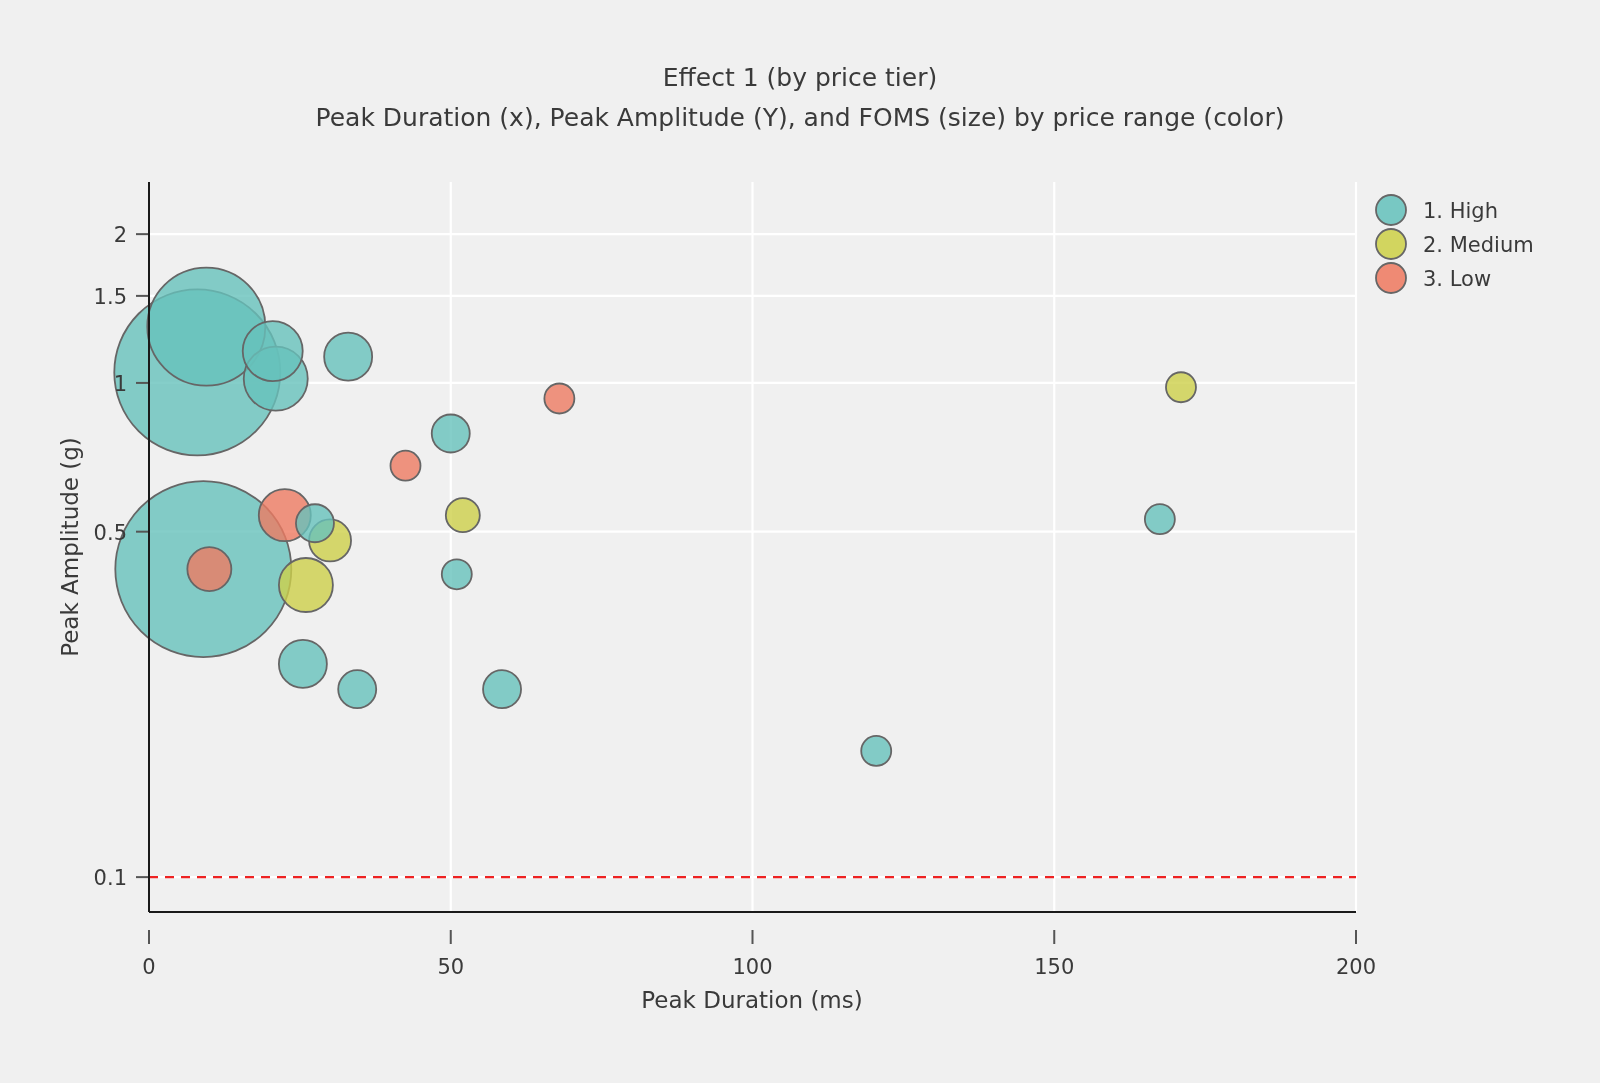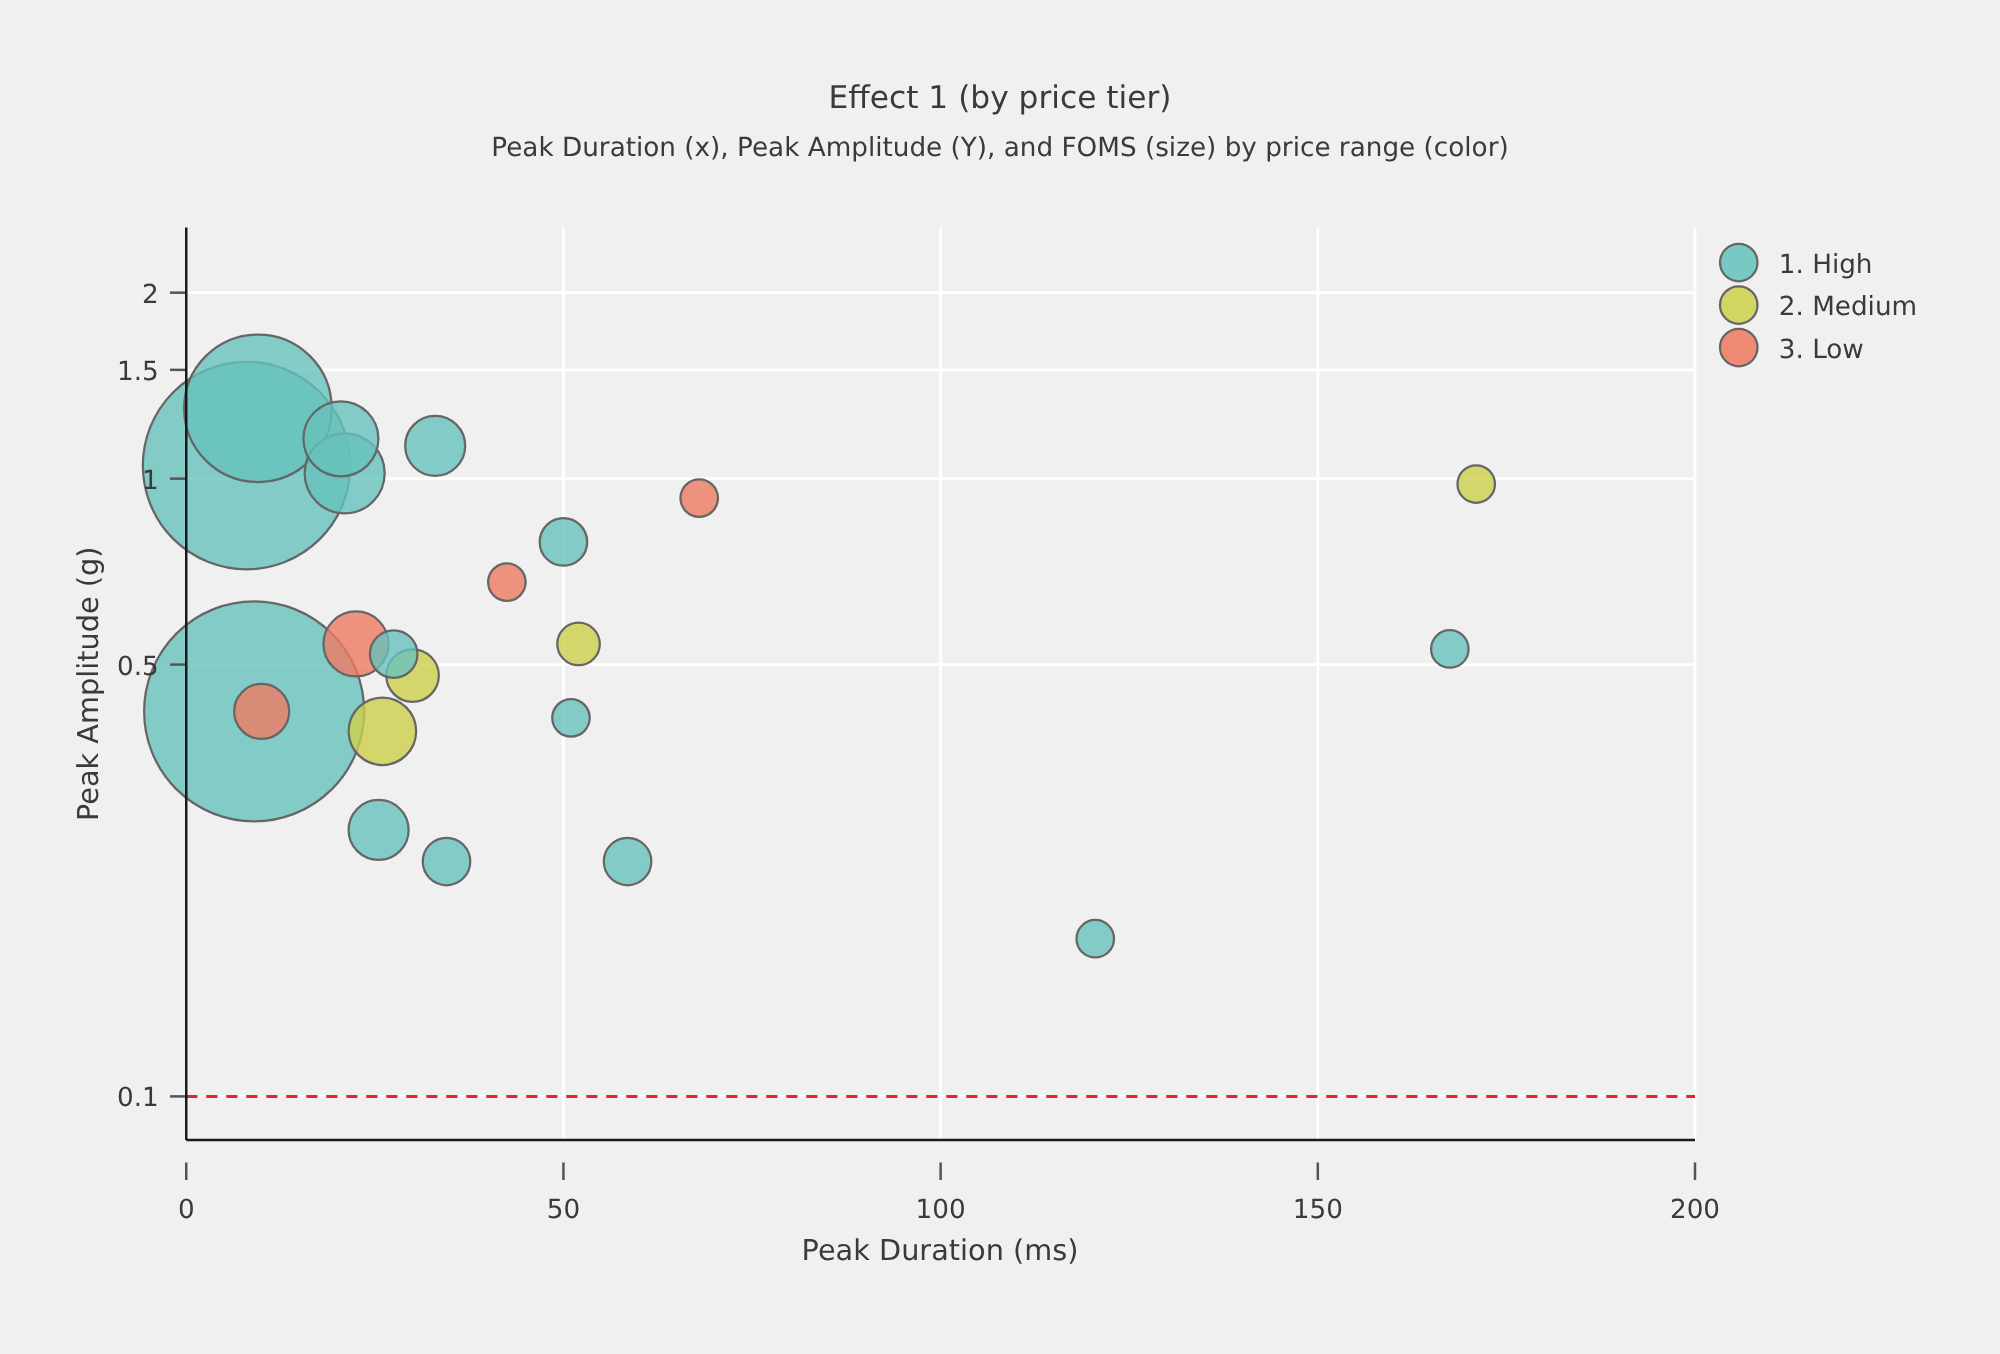--- a/index.html
+++ b/index.html
@@ -28,21 +28,21 @@
     text-align: center;
     pointer-events: none;
   }
   .title-line-1 {
     font-size: 25px;
     color: #3a3a3a;
     line-height: 40px;
     white-space: nowrap;
   }
   .title-line-2 {
-    font-size: 21px;
+    font-size: 25px;
     color: #3a3a3a;
     line-height: 40px;
     white-space: nowrap;
   }
   svg.plot {
     position: absolute;
     left: 0;
     top: 0;
   }
   .tick-label {

